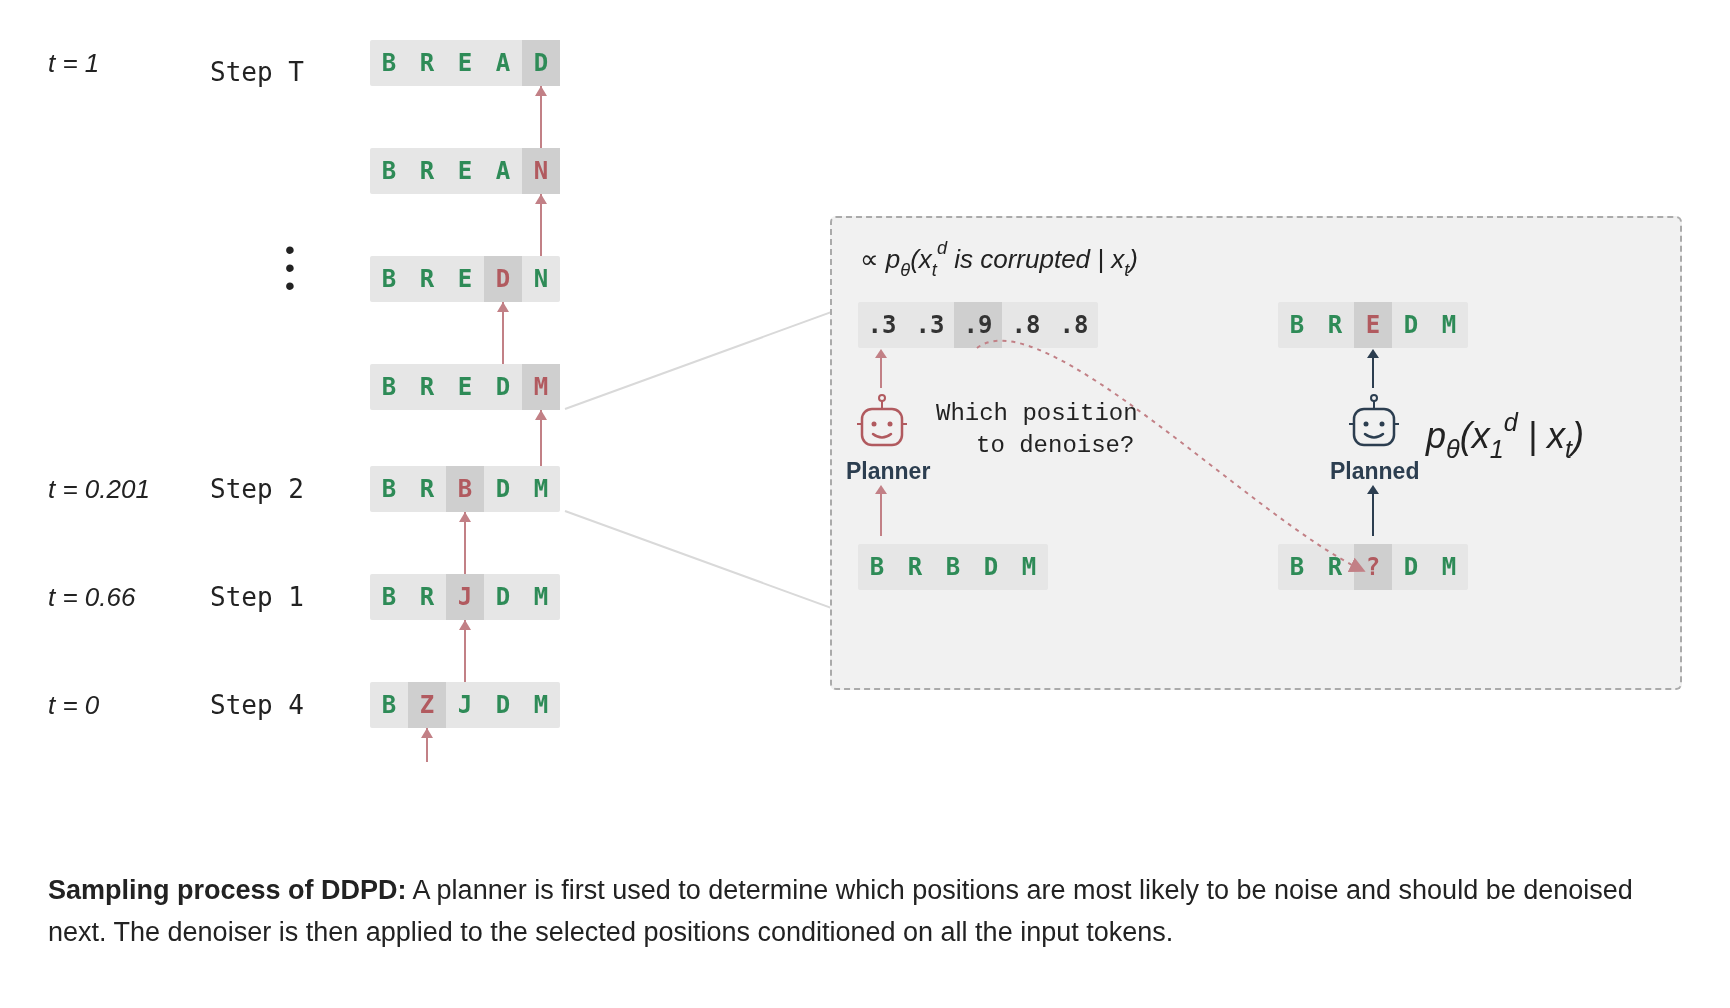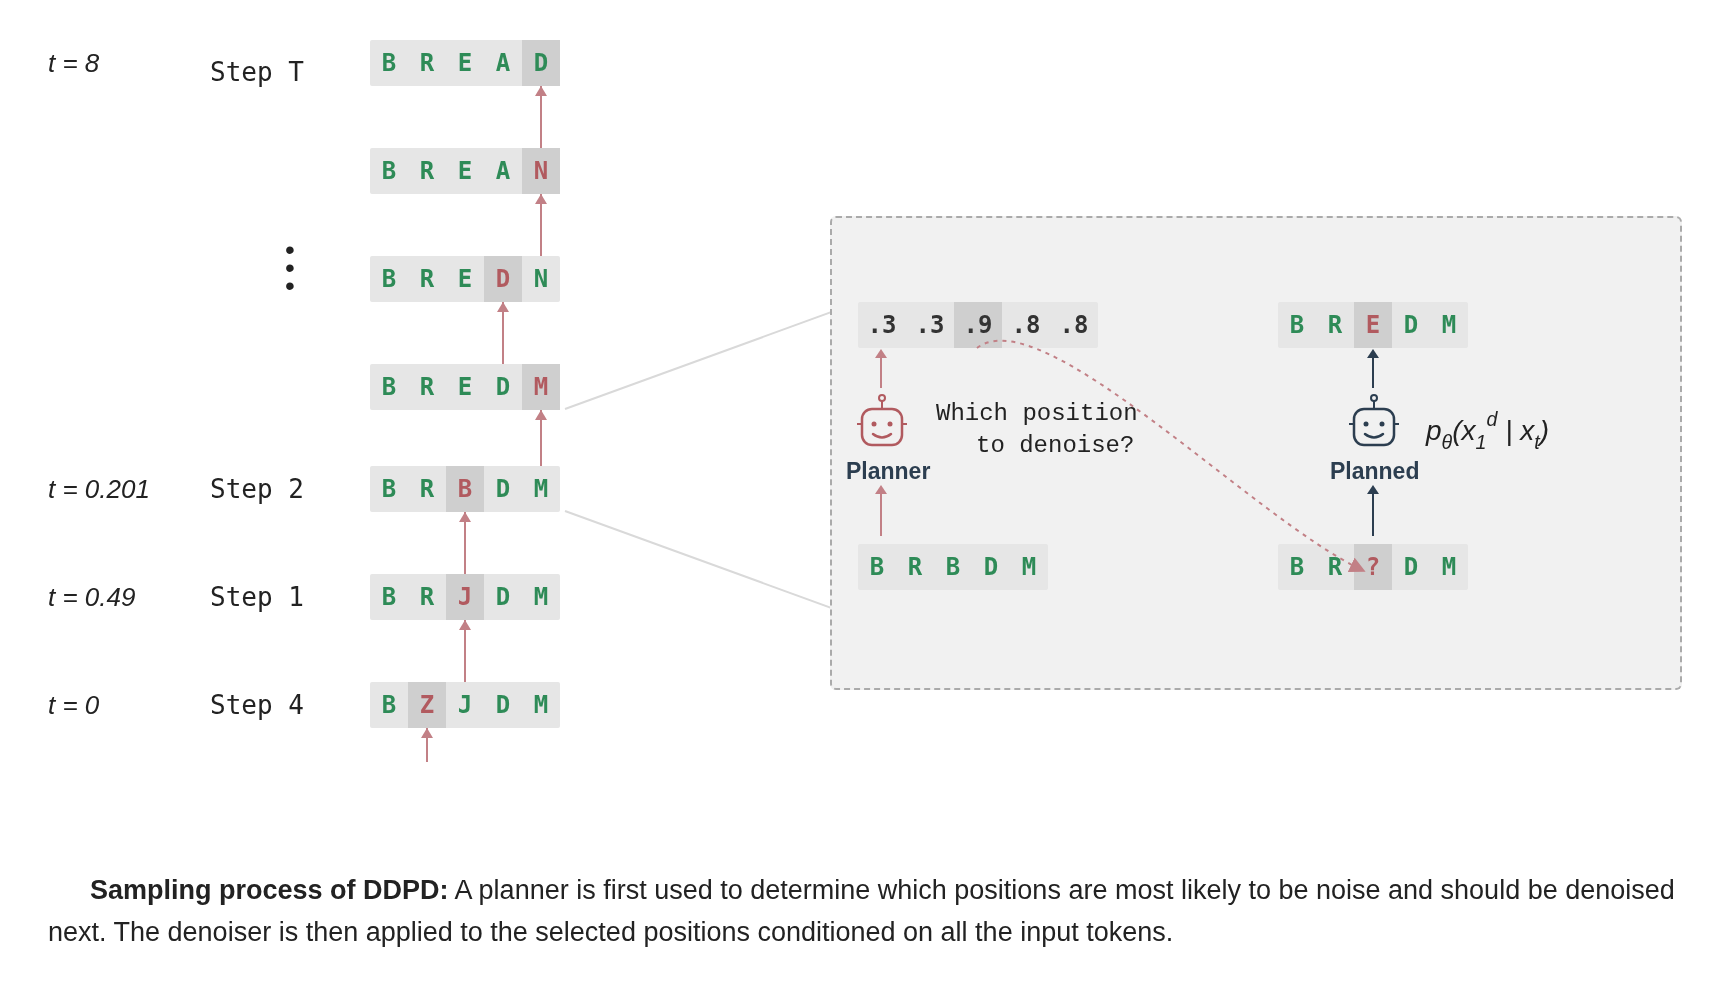--- a/index.html
+++ b/index.html
@@ -56,33 +56,33 @@
 
   
   .robot{position:absolute;}
   .robot svg{display:block;}
 
   
   .curve{position:absolute;pointer-events:none;}
 
   
   .caption{position:absolute;left:48px;right:40px;top:870px;font-size:27px;line-height:1.55;}
-  .caption b{font-weight:700;margin-left:42px;}
+  .caption b{font-weight:700;}
 
   
   .ptxt{position:absolute;}
 </style>
 </head>
 <body>
 
 <div class="page">
 
-  <div class="tcol" style="left:48px;top:48px;"><span class="italic">t = 8</span></div>
+  <div class="tcol" style="left:48px;top:48px;"><span class="italic">t = 1</span></div>
   <div class="tcol" style="left:48px;top:474px;"><span class="italic">t = 0.201</span></div>
-  <div class="tcol" style="left:48px;top:582px;"><span class="italic">t = 0.49</span></div>
+  <div class="tcol" style="left:48px;top:582px;"><span class="italic">t = 0.66</span></div>
   <div class="tcol" style="left:48px;top:690px;text-align:center;"><span class="italic">t = 0</span></div>
 
   <div class="scol" style="left:210px;top:57px;">Step T</div>
   <div class="scol" style="left:210px;top:474px;">Step 2</div>
   <div class="scol" style="left:210px;top:582px;">Step 1</div>
   <div class="scol" style="left:210px;top:690px;">Step 4</div>
 
   <div class="dots" style="left:285px;top:245px;">
     <div>•</div>
       <div style="margin-top:8px;">•</div>
@@ -181,20 +181,23 @@
       <div class="head"></div>
       <div class="stem" style="height:34px;"></div>
     </div>
 
 
   <div class="beamline" style="left:565px;top:408px;width:508px;transform:rotate(-20deg);"></div>
   <div class="beamline" style="left:565px;top:510px;width:508px;transform:rotate( 20deg);"></div>
 
   <div class="panel" style="left:830px;top:216px;width:848px;height:470px;">
 
+    <div class="ptxt" style="left:28px;top:24px;font-size:26px;">
+      <span>∝ </span><span class="italic">p<sub class="math">θ</sub>(x<sub class="math">t</sub><sup class="math">d</sup> is corrupted | x<sub class="math">t</sub>)</span>
+    </div>
 
     <div class="tokwrap" style="left:26px;top:84px;">
         <div class="tokbar">
           <span class="ch" style="color: rgb(51, 51, 51); font-weight: 600; width: 48px;">.3</span>
           <span class="ch" style="color: rgb(51, 51, 51); font-weight: 600; width: 48px;">.3</span>
           <span class="ch hi" style="color: rgb(51, 51, 51); font-weight: 600; width: 48px;">.9</span>
           <span class="ch" style="color: rgb(51, 51, 51); font-weight: 600; width: 48px;">.8</span>
           <span class="ch" style="color: rgb(51, 51, 51); font-weight: 600; width: 48px;">.8</span>
         </div>
       </div>
@@ -249,21 +252,21 @@
         <rect x="8" y="15" width="40" height="36" rx="10" fill="none" stroke="#2c3e50" stroke-width="2.5"></rect>
         <circle cx="20" cy="30" r="2.5" fill="#2c3e50"></circle>
           <circle cx="36" cy="30" r="2.5" fill="#2c3e50"></circle>
         <path d="M19 40 Q28 47 37 40" fill="none" stroke="#2c3e50" stroke-width="2.5" stroke-linecap="round"></path>
         <line x1="3" y1="30" x2="8" y2="30" stroke="#2c3e50" stroke-width="2"></line>
         <line x1="48" y1="30" x2="53" y2="30" stroke="#2c3e50" stroke-width="2"></line>
       </svg>
     </div>
     <div class="ptxt" style="left:498px;top:240px;font-weight:700;font-size:23px;color:var(--navy);">Planned</div>
 
-    <div class="ptxt italic" style="left:594px;top:194px;font-size:28px;">p<sub class="math">θ</sub>(x<sub class="math">1</sub><sup class="math">d</sup> | x<sub class="math">t</sub>)</div>
+    <div class="ptxt italic" style="left:594px;top:194px;font-size:36px;">p<sub class="math">θ</sub>(x<sub class="math">1</sub><sup class="math">d</sup> | x<sub class="math">t</sub>)</div>
 
     <div class="uarrow navy" style="left:540px;top:276px;height:42px;"></div>
 
     <div class="tokwrap" style="left:446px;top:326px;">
         <div class="tokbar">
           <span class="ch g">B</span>
           <span class="ch g">R</span>
           <span class="ch q hi">?</span>
           <span class="ch g">D</span>
           <span class="ch g">M</span>

